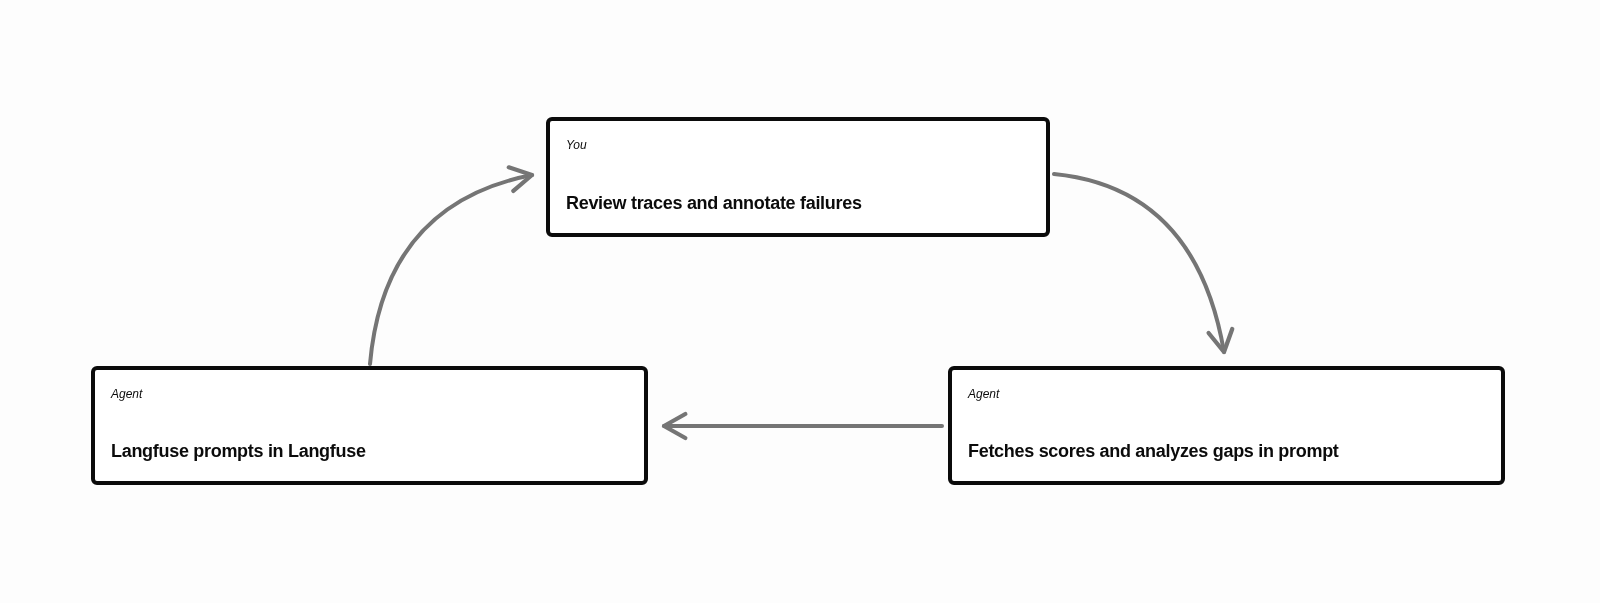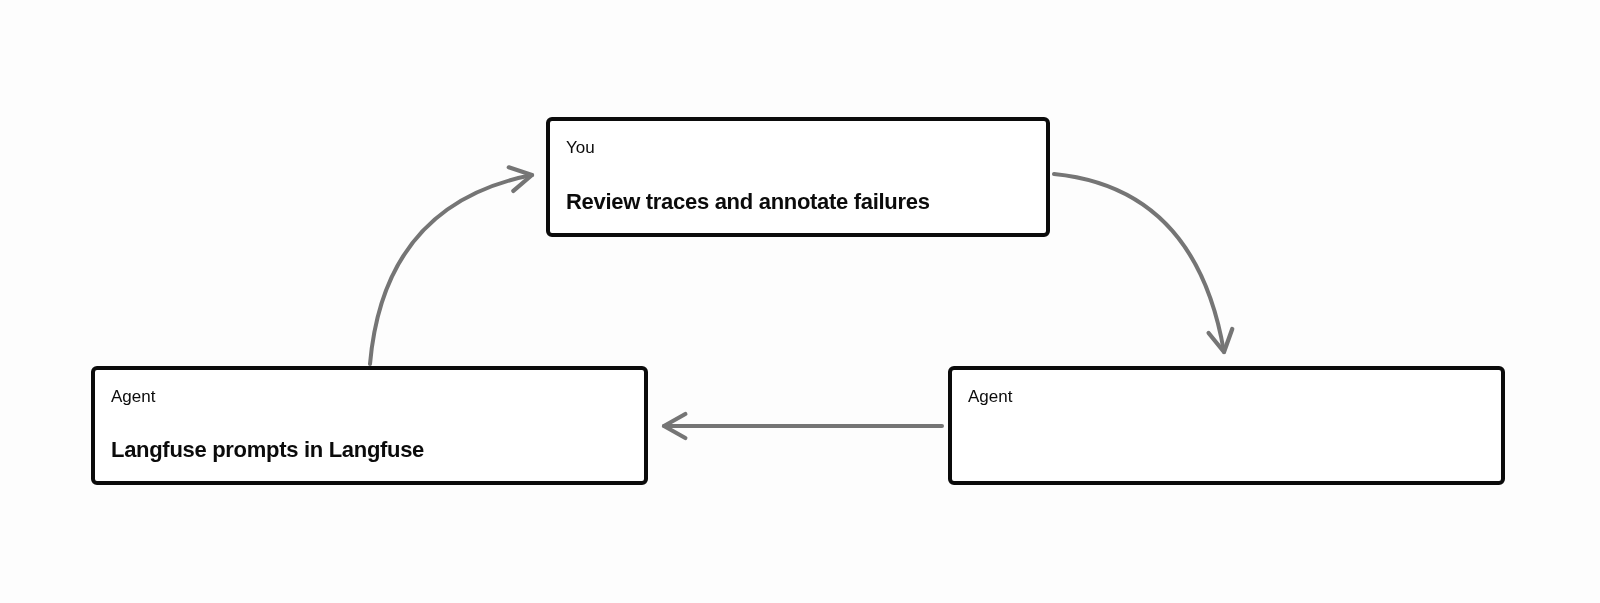--- a/index.html
+++ b/index.html
@@ -23,27 +23,28 @@
     border-radius:6px;
     padding:17px 16px 19px 16px;
     display:flex;
     flex-direction:column;
     justify-content:space-between;
   }
   .node-review{left:546px;top:117px;width:504px;height:120px;}
   .node-update{left:91px;top:366px;width:557px;height:119px;}
   .node-fetch{left:948px;top:366px;width:557px;height:119px;}
   .role{
-    font-size:17px;
+    font-style:italic;
+    font-size:12px;
     line-height:1.2;
     color:var(--text);
   }
   .title{
     font-weight:700;
-    font-size:22px;
+    font-size:18px;
     line-height:1.15;
     letter-spacing:-0.3px;
     color:var(--text);
     white-space:nowrap;
   }
 </style>
 </head>
 <body>
 
 <div class="canvas">
@@ -64,15 +65,16 @@
     <div class="title">Review traces and annotate failures</div>
   </div>
 
   <div class="node node-update">
     <div class="role">Agent</div>
     <div class="title">Langfuse prompts in Langfuse</div>
   </div>
 
   <div class="node node-fetch">
     <div class="role">Agent</div>
+    <div class="title">Fetches scores and analyzes gaps in prompt</div>
   </div>
 
 </div>
 
 </body></html>

